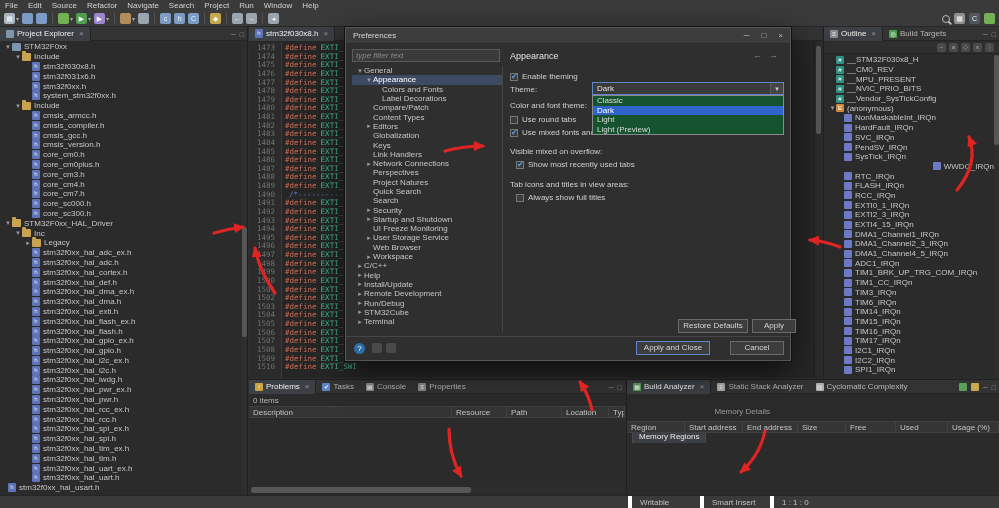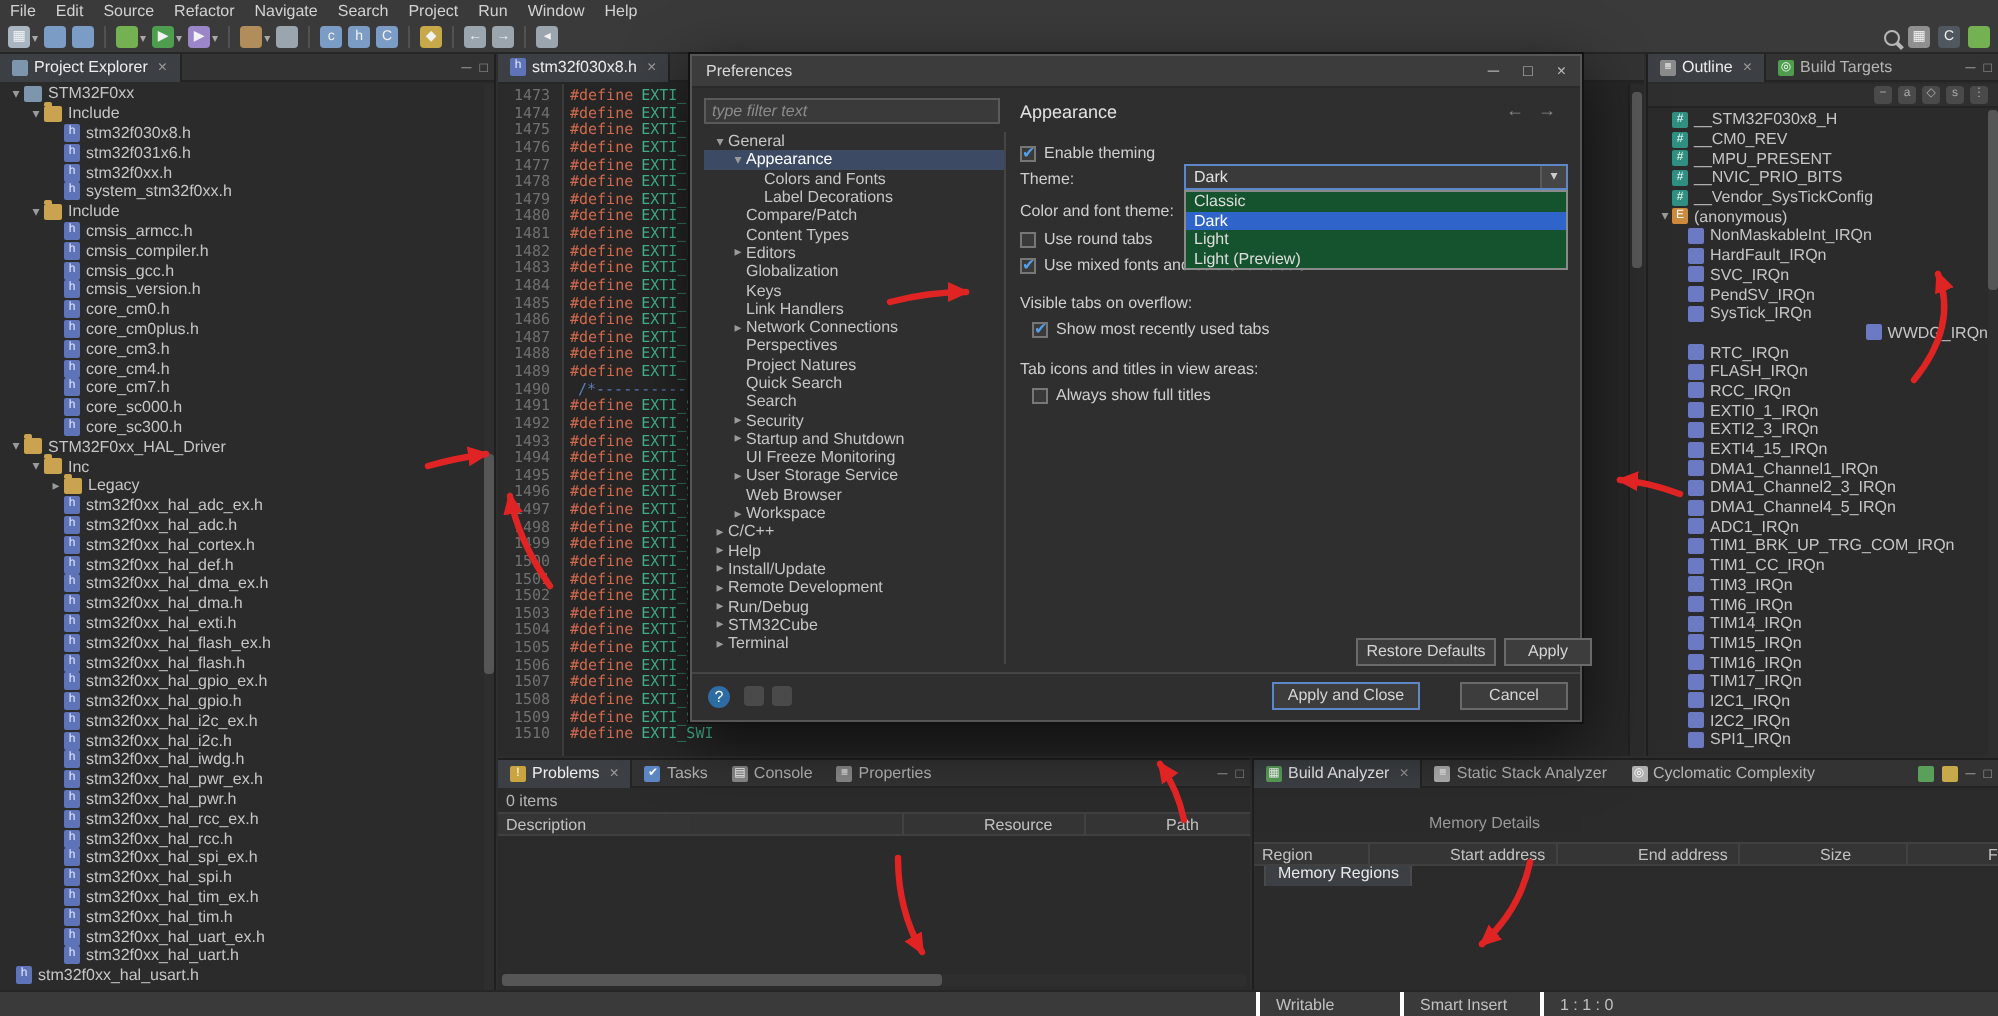--- a/index.html
+++ b/index.html
@@ -61,21 +61,21 @@
 .oic{width:8px;height:8px;border-radius:1px;margin-right:3px;flex:none;font-size:6px;color:#fff;text-align:center;line-height:8px;}
 .oic.def{background:#2f8f80;}
 .oic.def::before{content:"#";}
 .oic.enum{background:#cd8a3c;}
 .oic.enum::before{content:"E";}
 .oic.mem{background:#6b7ac2;}
 .ovsb{position:absolute;right:0;top:28px;bottom:0;width:5px;background:#2e2e2e;}
 
 .problems{position:absolute;left:249px;top:379px;width:376px;height:116px;background:#2b2b2b;border-top:1px solid #1f1f1f;}
 .psummary{position:absolute;top:16px;left:4px;font-size:8px;color:#b5b5b5;}
-.thead{position:absolute;left:0;right:0;display:flex;height:12px;background:#353535;border-top:1px solid #404040;border-bottom:1px solid #404040;font-size:8px;color:#c2c2c2;gap:36px;}
+.thead{position:absolute;left:0;right:0;display:flex;height:12px;background:#353535;border-top:1px solid #404040;border-bottom:1px solid #404040;font-size:8px;color:#c2c2c2;}
 .th{padding:0 4px;border-right:1px solid #424242;line-height:11px;overflow:hidden;white-space:nowrap;flex:none;}
 .problems .thead{top:26px;}
 .problems .th:nth-child(1){width:203px;}
 .problems .th:nth-child(2){width:55px;}
 .problems .th:nth-child(3){width:55px;}
 .problems .th:nth-child(4){width:47px;}
 .problems .th:nth-child(5){flex:1;}
 .hsb{position:absolute;bottom:2px;left:2px;right:2px;height:6px;background:#2e2e2e;}
 .hthumb{position:absolute;left:0;width:220px;top:0;bottom:0;background:#565656;border-radius:2px;}
 
@@ -86,21 +86,21 @@
 .banalyzer .thead{top:41px;}
 .banalyzer .th:nth-child(1){width:58px;}
 .banalyzer .th:nth-child(2){width:58px;}
 .banalyzer .th:nth-child(3){width:55px;}
 .banalyzer .th:nth-child(4){width:48px;}
 .banalyzer .th:nth-child(5){width:50px;}
 .banalyzer .th:nth-child(6){width:52px;}
 .banalyzer .th:nth-child(7){flex:1;}
 
 .statusbar{position:absolute;left:0;top:495px;width:999px;height:13px;background:#3a3a3a;border-top:1px solid #262626;font-size:8px;color:#c0c0c0;z-index:5;}
-.sitem{position:absolute;top:0;height:13px;line-height:13px;border-left:2px solid #ffffff;padding-left:8px;}
+.sitem{position:absolute;top:0;height:13px;line-height:13px;border-left:4px solid #ffffff;padding-left:8px;}
 .statusbar .sitem:nth-child(1){left:628px;width:70px;}
 .statusbar .sitem:nth-child(2){left:700px;width:68px;}
 .statusbar .sitem:nth-child(3){left:770px;width:64px;}
 
 .dlg{position:absolute;left:345px;top:27px;width:446px;height:334px;background:#2f2f2f;border:1px solid #565656;outline:1px solid #121212;box-shadow:0 10px 30px rgba(0,0,0,.65);z-index:30;}
 .dtitle{height:16px;background:#3c3c3c;border-bottom:1px solid #2a2a2a;display:flex;align-items:center;padding:0 7px;font-size:8px;color:#d8d8d8;}
 .dctl{margin-left:auto;display:flex;gap:12px;color:#bbb;font-size:8px;}
 .dfilter{position:absolute;left:6px;top:21px;width:148px;height:13px;background:#3a3a3a;border:1px solid #5a5a5a;color:#8b8b8b;font-style:italic;font-size:8px;line-height:11px;padding:0 3px;overflow:hidden;}
 .dtree{position:absolute;left:6px;top:38px;width:151px;bottom:28px;overflow:hidden;border-right:1px solid #454545;}
 .drow{height:9.3px;display:flex;align-items:center;font-size:8px;color:#c6c6c6;white-space:nowrap;}
@@ -947,21 +947,21 @@
 
   <div class="cbrow" style="left:164px;top:87px;">
       <span class="cb"></span>
       <span>Use round tabs</span>
     </div>
   <div class="cbrow" style="left:164px;top:100px;">
       <span class="cb checked"></span>
       <span>Use mixed fonts and colors for labels</span>
     </div>
 
-  <div class="dlabel" style="left:164px;top:119px;">Visible tabs on overflow:</div>
+  <div class="dlabel" style="left:164px;top:119px;">Visible mixed on overflow:</div>
   <div class="cbrow" style="left:170px;top:132px;text-align:center;">
       <span class="cb checked"></span>
       <span>Show most recently used tabs</span>
     </div>
 
   <div class="dlabel" style="left:164px;top:152px;">Tab icons and titles in view areas:</div>
   <div class="cbrow" style="left:170px;top:165px;">
       <span class="cb"></span>
       <span>Always show full titles</span>
     </div>

